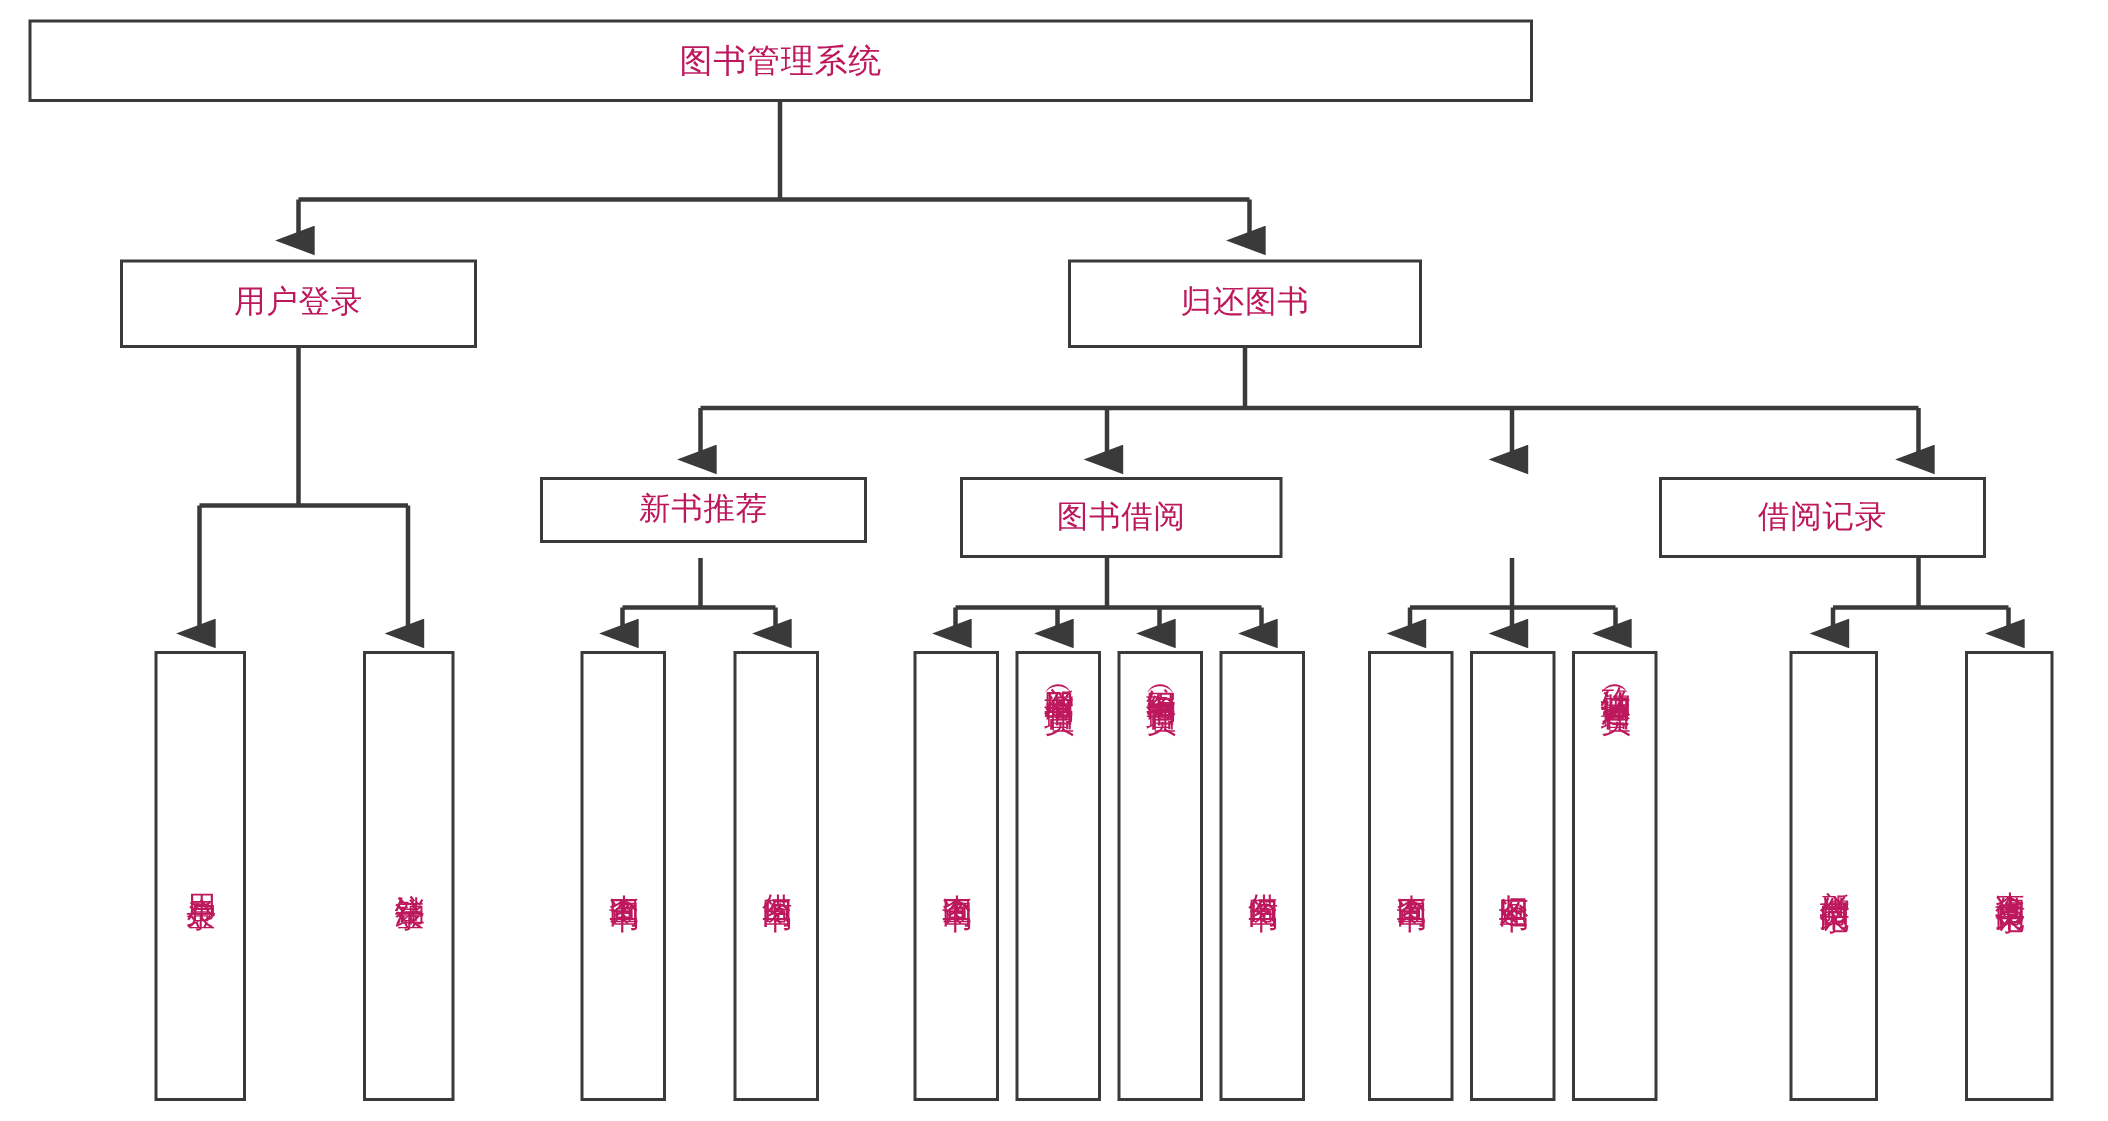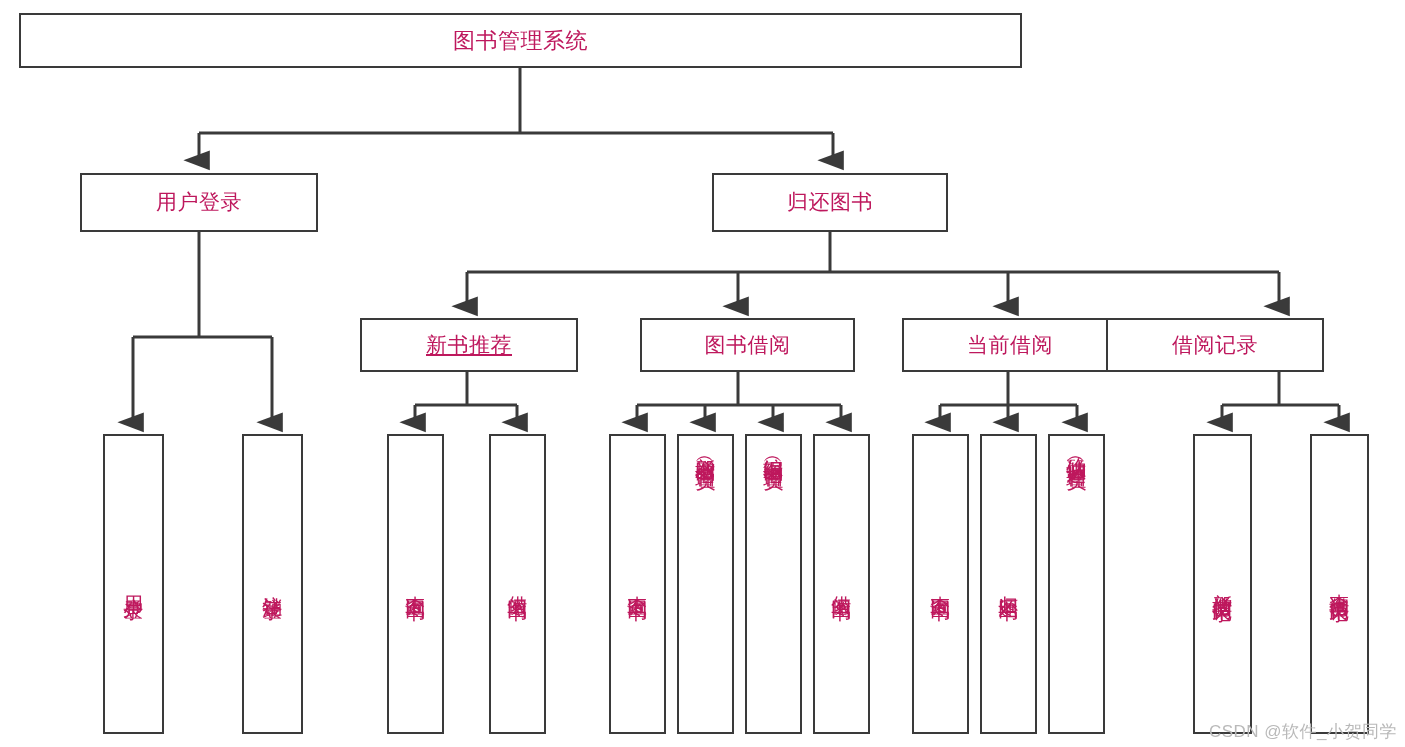--- a/index.html
+++ b/index.html
@@ -137,29 +137,26 @@
     <span class="lbl">图书管理系统</span>
   </div>
 
   <div class="node h" style="left:80px; top:173px; width:238px; height:59px;">
     <span class="lbl">用户登录</span>
   </div>
   <div class="node h" style="left:712px; top:173px; width:236px; height:59px;">
     <span class="lbl">归还图书</span>
   </div>
 
-  <div class="node h" style="left:360px; top:318px; width:218px; height:54px;text-decoration:underline;">
+  <div class="node h" style="left:360px; top:318px; width:218px; height:44px;">
     <span class="lbl">新书推荐</span>
   </div>
   <div class="node h" style="left:640px; top:318px; width:215px; height:54px;">
     <span class="lbl">图书借阅</span>
   </div>
-  <div class="node h" style="left:902px; top:318px; width:216px; height:54px;">
-    <span class="lbl">当前借阅</span>
-  </div>
   <div class="node h" style="left:1106px; top:318px; width:218px; height:54px;">
     <span class="lbl">借阅记录</span>
   </div>
 
   <div class="node v mid" style="left:103px; top:434px; width:61px; height:300px;">
     <span class="lbl">用户登录</span>
   </div>
   <div class="node v mid" style="left:242px; top:434px; width:61px; height:300px;">
     <span class="lbl">注销登录</span>
   </div>
@@ -194,15 +191,14 @@
     <span class="lbl">确认归还（管理员）</span>
   </div>
 
   <div class="node v mid" style="left:1193px; top:434px; width:59px; height:300px;">
     <span class="lbl">新增借阅记录</span>
   </div>
   <div class="node v mid" style="left:1310px; top:434px; width:59px; height:300px;">
     <span class="lbl">查询借阅记录</span>
   </div>
 
-  <div class="watermark">CSDN @软件_小贺同学</div>
 
 </div>
 
 </body></html>

